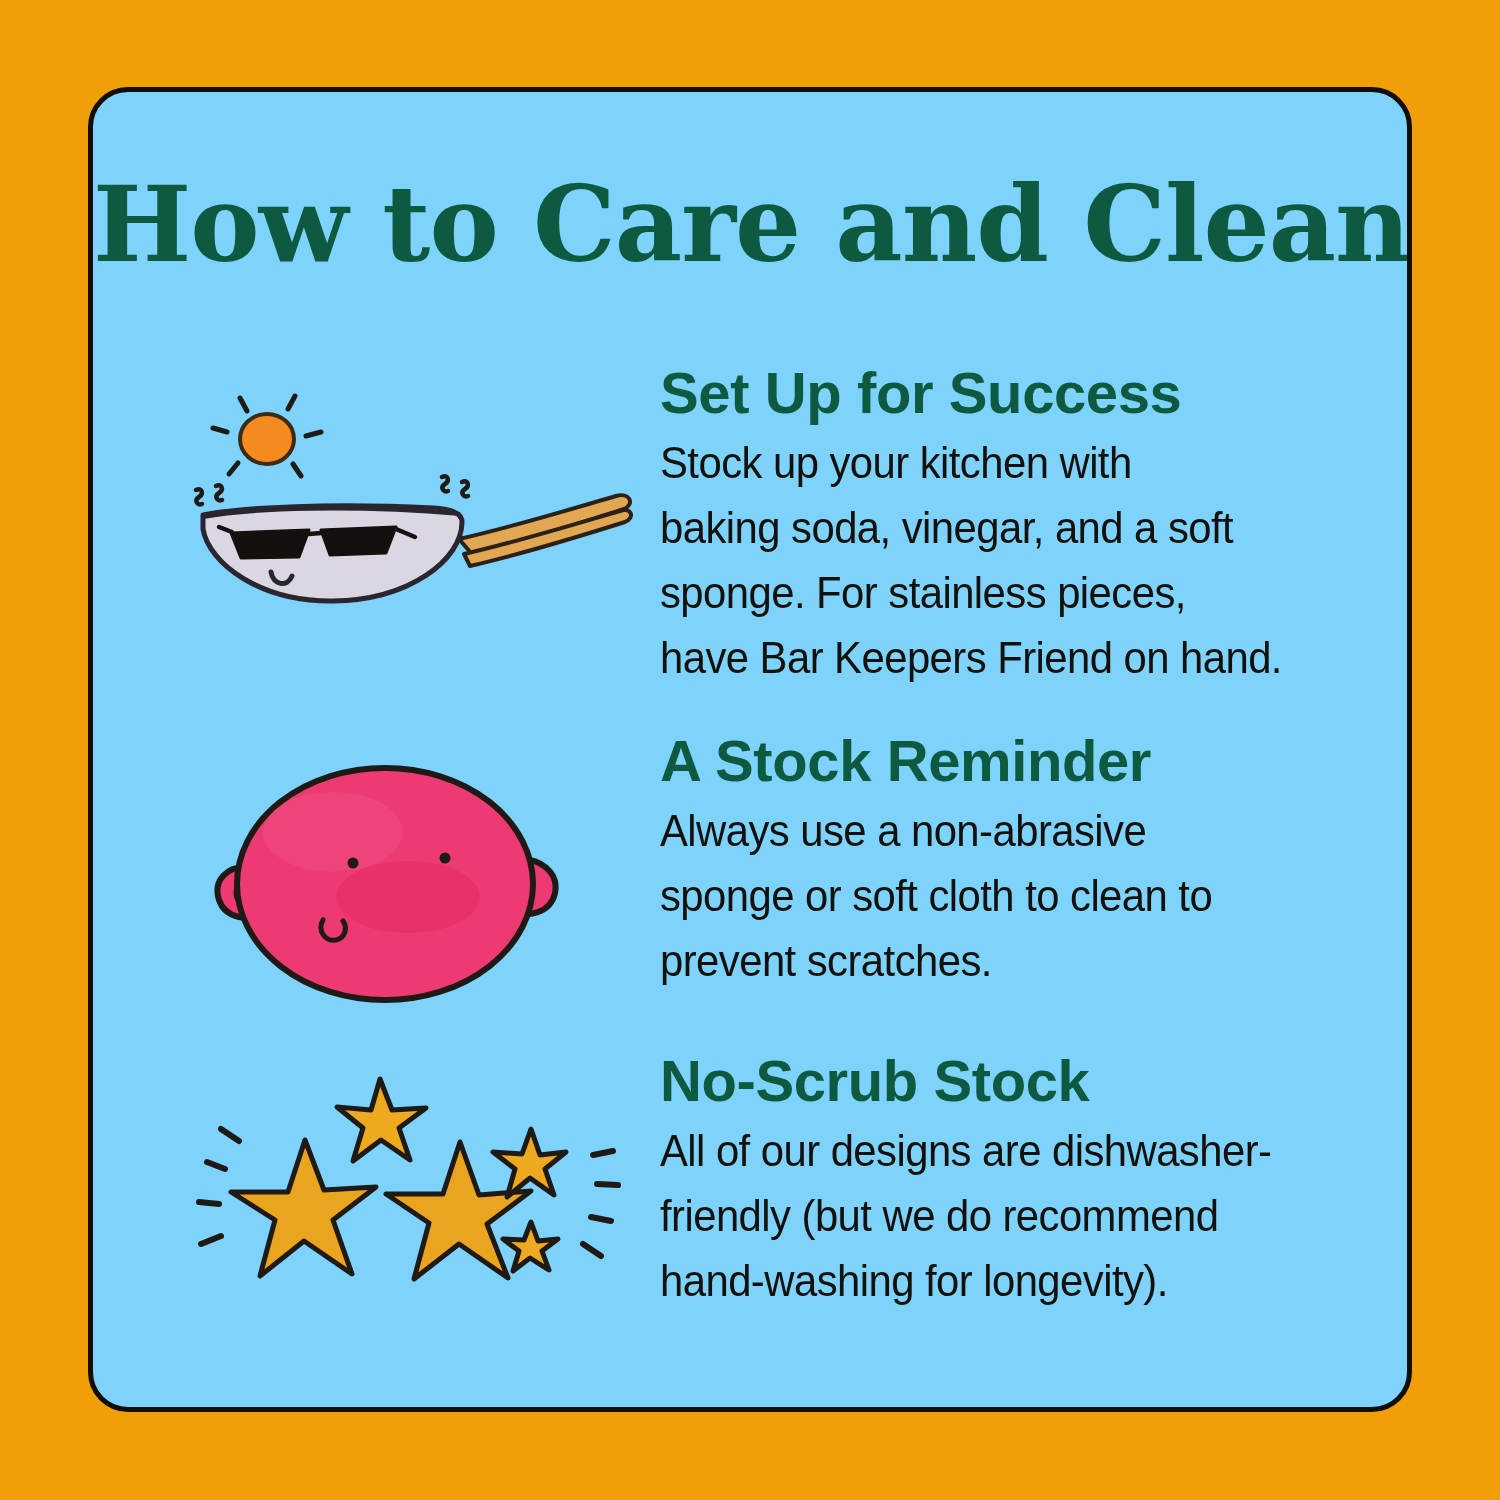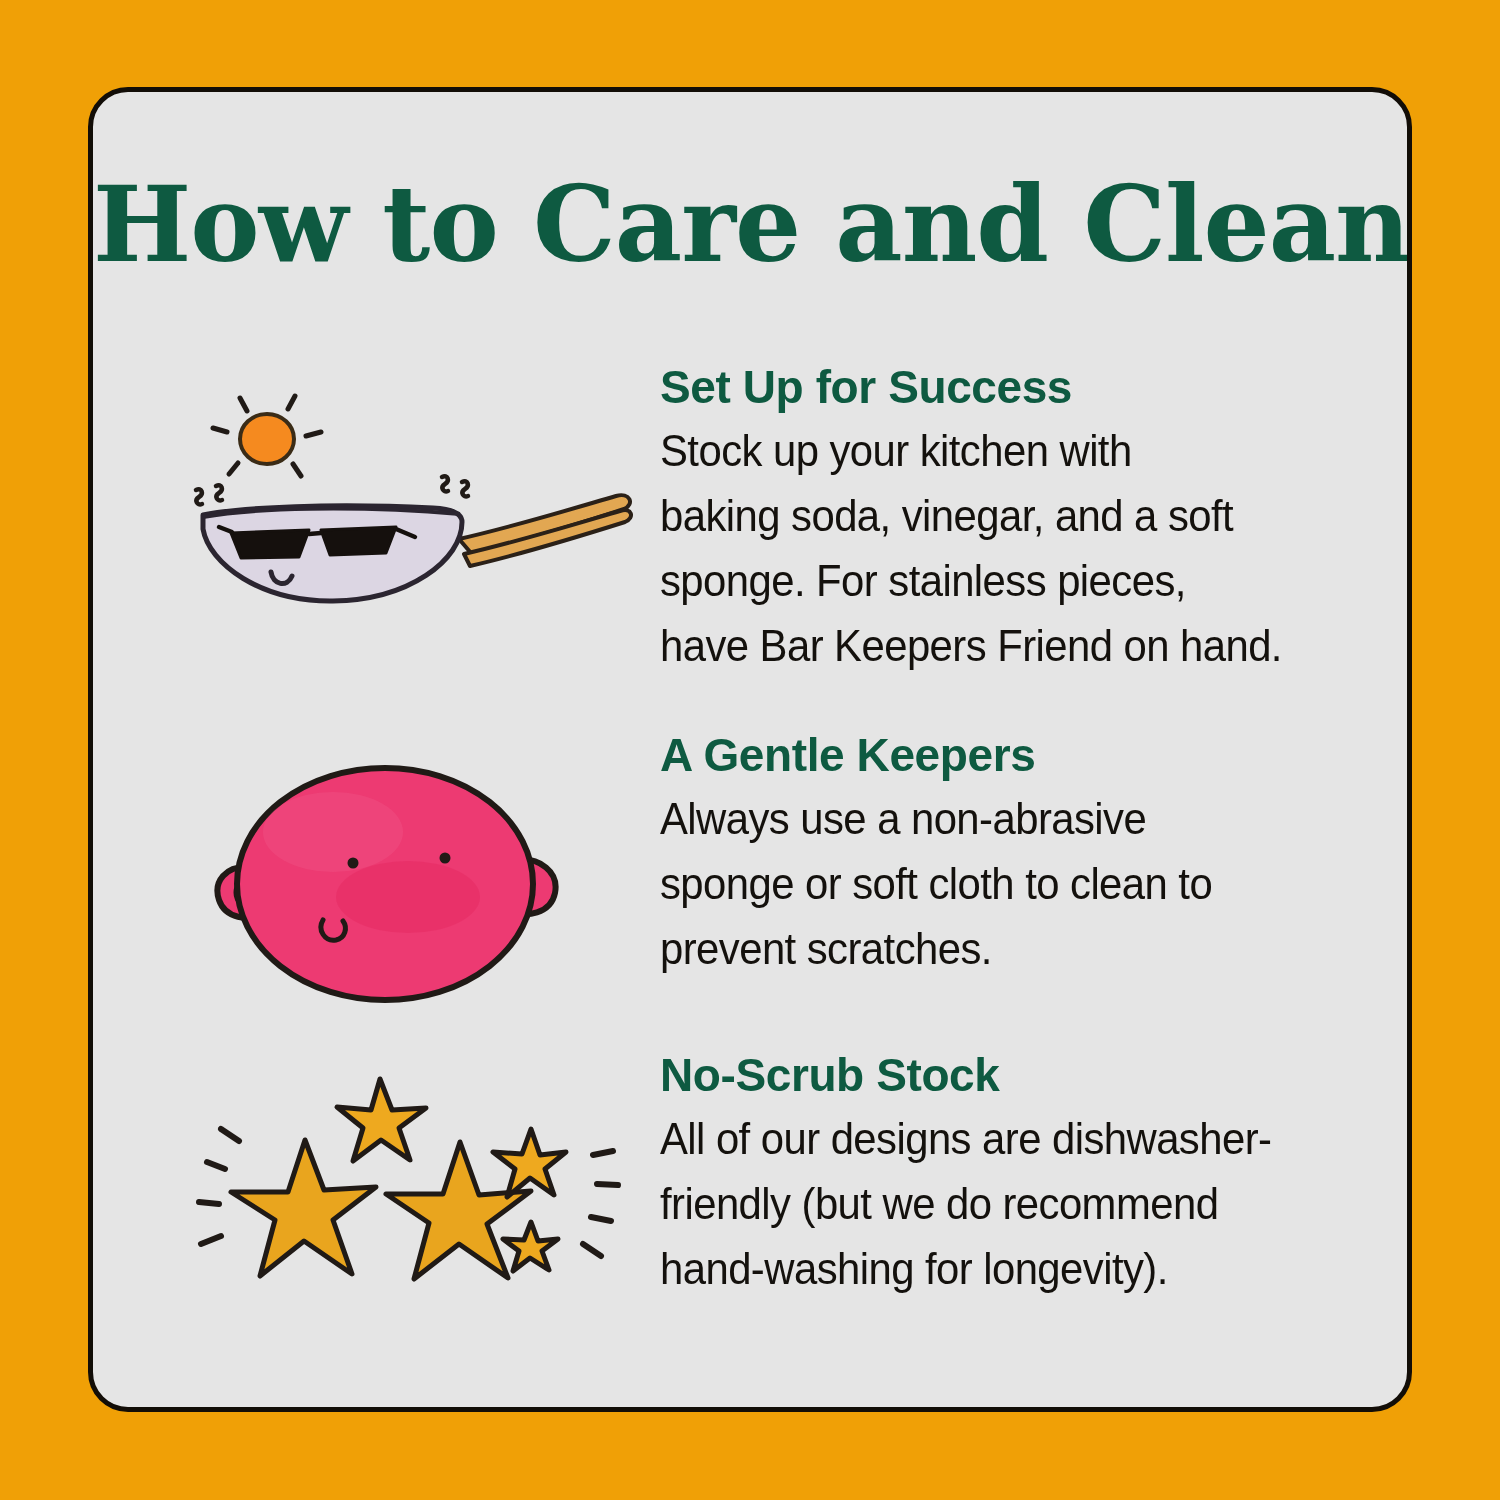--- a/index.html
+++ b/index.html
@@ -13,21 +13,21 @@
   .poster{
     position:absolute;
     left:0;top:0;
     width:1500px;height:1500px;
     background:#F0A006;
   }
   .card{
     position:absolute;
     left:88px;top:87px;
     width:1324px;height:1325px;
-    background:#e5e5e5;
+    background:#7dd3fc;
     border:5px solid #120D07;
     border-radius:40px;
     box-sizing:border-box;
     overflow:hidden;
   }
 
   
   .title{
     position:absolute;
     left:0;top:78px;
@@ -64,21 +64,21 @@
   .copy{
     position:absolute;
     left:507px;
     top:0;
     width:700px;
   }
   .sec-head{
     color:#0E5A41;
     font-family:"Liberation Sans", sans-serif;
     font-weight:700;
-    font-size:46px;
+    font-size:58px;
     line-height:1.0;
     letter-spacing:-0.4px;
     margin:0 0 8px 0;
     white-space:nowrap;
   }
   .sec-body{
     color:#14110D;
     font-family:"Liberation Sans", sans-serif;
     font-weight:400;
     font-size:45px;
@@ -177,21 +177,21 @@
           <ellipse cx="150" cy="100" rx="70" ry="40" fill="#F0588A" opacity="0.35"></ellipse>
 
           <circle cx="170" cy="131" r="5.5" fill="#201A16"></circle>
           <circle cx="262" cy="126" r="5.5" fill="#201A16"></circle>
 
           <path d="M140 188 c-6 10 2 22 13 20 c9 -2 12 -12 7 -19" fill="none" stroke="#201A16" stroke-width="5" stroke-linecap="round"></path>
         </svg>
       </div>
 
       <div class="copy">
-        <h2 class="sec-head">A Gentle Keepers</h2>
+        <h2 class="sec-head">A Stock Reminder</h2>
         <p class="sec-body">
           <span class="ln">Always use a non-abrasive</span>
           <span class="ln">sponge or soft cloth to clean to</span>
           <span class="ln">prevent scratches.</span>
         </p>
       </div>
     </div>
 
     <div class="section" id="sec2">
       <div class="art">

